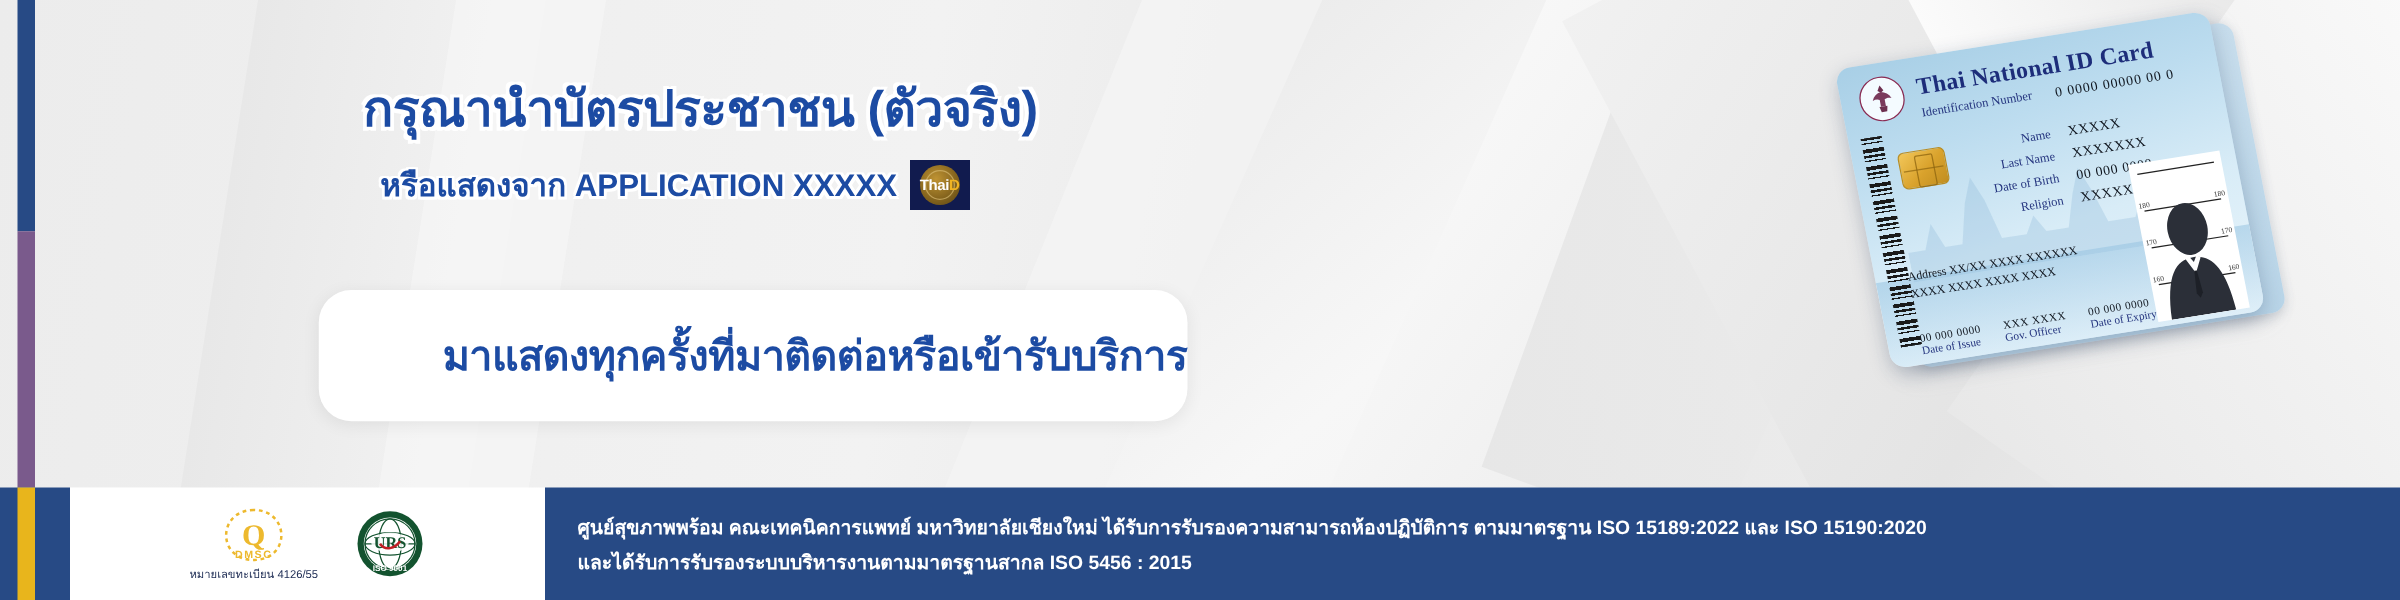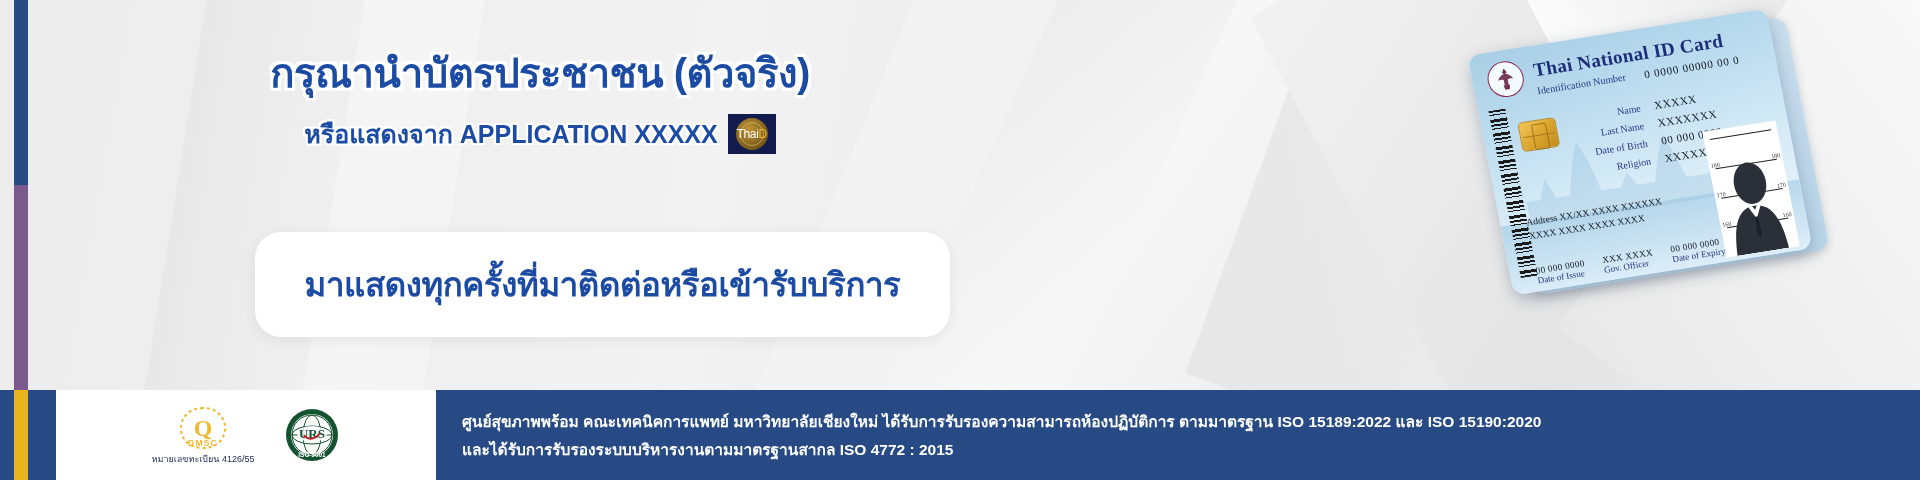--- a/index.html
+++ b/index.html
@@ -45,21 +45,21 @@
   .f10{ left:860px; top:-300px; width:180px; height:900px;
        background:#f4f4f4; transform:rotate(22deg); opacity:.8; }
 
   
   .stripe{ position:absolute; left:14px; width:14px; }
   .stripe-blue{ top:0; height:185px; background:#274a85; }
   .stripe-purple{ top:185px; height:205px; background:#7a5a8c; }
 
   
   .headline-wrap{
-    position:absolute; left:250px; top:41px; width:580px; text-align:center;
+    position:absolute; left:250px; top:55px; width:580px; text-align:right;
   }
   .line1{
     font-size:40px; font-weight:bold; color:#1c4ba3; letter-spacing:-.5px;
     text-shadow:
        2px 0 0 #fff,-2px 0 0 #fff,0 2px 0 #fff,0 -2px 0 #fff,
        2px 2px 0 #fff,-2px 2px 0 #fff,2px -2px 0 #fff,-2px -2px 0 #fff,
        3px 3px 0 #fff,-3px 3px 0 #fff,3px -3px 0 #fff,-3px -3px 0 #fff;
     white-space:nowrap;
   }
   .line2-row{
@@ -84,31 +84,31 @@
     width:32px; height:32px; border-radius:50%;
     background:radial-gradient(circle at 40% 35%,#c99a32 0%,#8d6a1c 55%,#5d4612 100%);
     opacity:.95;
   }
   .thaid-emblem:after{
     content:""; position:absolute; left:50%; top:50%; transform:translate(-50%,-50%);
     width:22px; height:22px; border-radius:50%;
     border:1.5px solid rgba(230,200,120,.65);
   }
   .thaid-text{
-    position:relative; z-index:3; font-size:12px; font-weight:normal;
+    position:relative; z-index:3; font-size:12px; font-weight:bold;
     letter-spacing:-.3px; line-height:1;
   }
   .thaid-text .t-thai{ color:#ffffff; }
   .thaid-text .t-d{ color:#f0b323; }
 
   
   .callout{
     position:absolute; left:255px; top:232px; width:695px; height:105px;
     background:#ffffff; border-radius:26px;
-    display:flex; align-items:center; justify-content:center;
+    display:flex; align-items:center; justify-content:flex-end;
     box-shadow:0 3px 14px rgba(0,0,0,.07);
   }
   .callout-text{
     font-size:33px; font-weight:bold; color:#1c4ba3; white-space:nowrap;
     letter-spacing:-.4px;
   }
 
   
   .idcard-stage{
     position:absolute; left:1485px; top:18px; width:420px; height:300px;
@@ -409,17 +409,17 @@
           <text x="28" y="31" text-anchor="middle" font-family="Liberation Serif, serif" font-size="13" font-weight="bold" fill="#13532f">URS</text>
           <path d="M20 28 C24 34 32 32 36 26" stroke="#c12026" stroke-width="2" fill="none"></path>
           <text x="28" y="50" text-anchor="middle" font-family="Liberation Sans, sans-serif" font-size="6.5" font-weight="bold" fill="#ffffff">ISO 9001</text>
         </svg>
       </div>
 
     </div>
 
     <div class="f-blue">
       <div class="f-line">ศูนย์สุขภาพพร้อม คณะเทคนิคการแพทย์ มหาวิทยาลัยเชียงใหม่ ได้รับการรับรองความสามารถห้องปฏิบัติการ ตามมาตรฐาน ISO 15189:2022 และ ISO 15190:2020</div>
-      <div class="f-line">และได้รับการรับรองระบบบริหารงานตามมาตรฐานสากล ISO 4772 : 2015</div>
+      <div class="f-line">และได้รับการรับรองระบบบริหารงานตามมาตรฐานสากล ISO 5456 : 2015</div>
     </div>
   </div>
 
 </div>
 
 </body></html>

